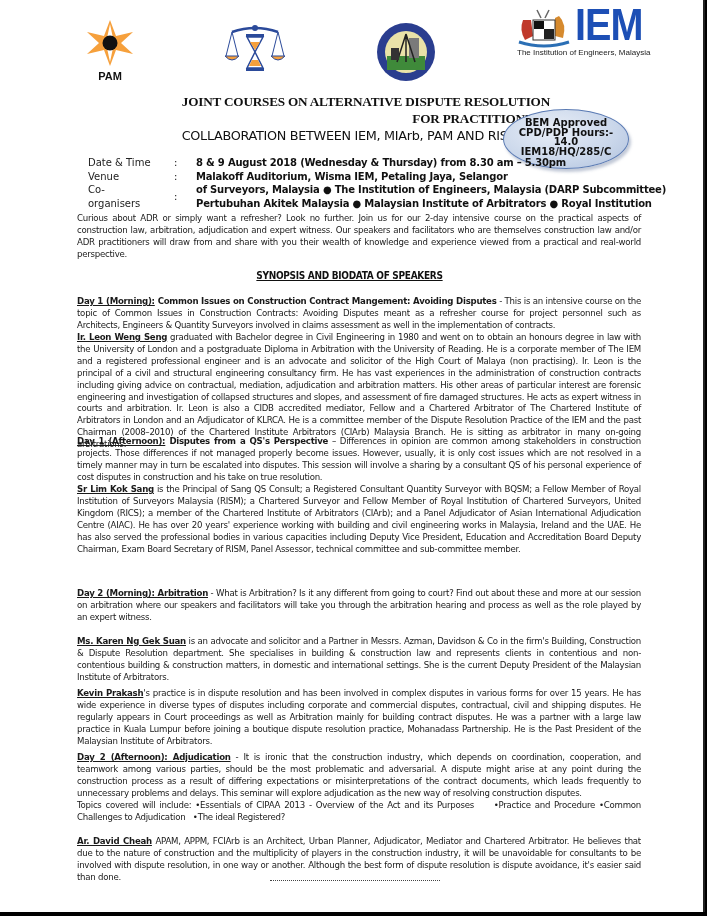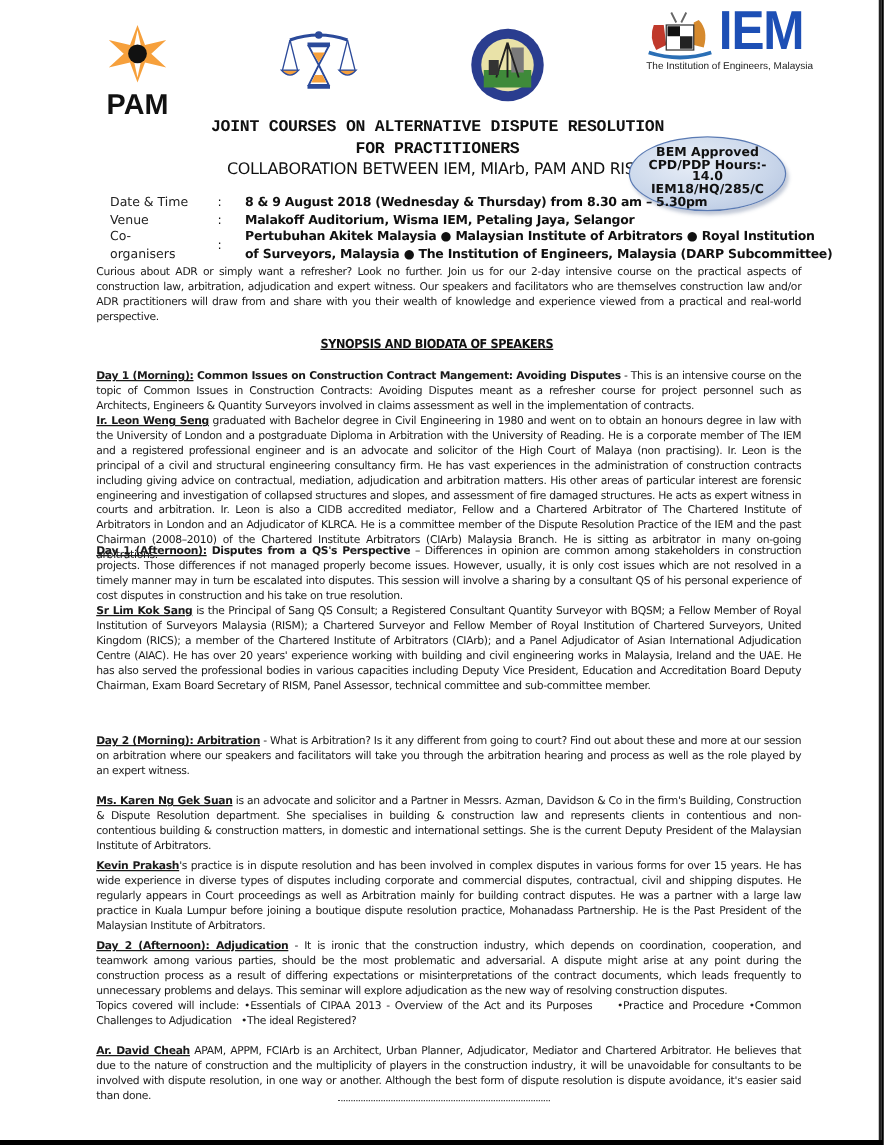--- a/index.html
+++ b/index.html
@@ -8,31 +8,31 @@
       font-family: "DejaVu Sans", sans-serif; color: #111;
     }
     .page {
       position: absolute; left: 0; top: 0; width: 703px; height: 912px;
       background: #fff; border-right: 2px solid #222;
     }
     .logos { position: absolute; top: 0; left: 0; width: 100%; height: 90px; }
     .logo { position: absolute; }
     .pam { left: 85px; top: 18px; width: 50px; height: 68px; }
     .pam-text { position: absolute; left: 0; top: 52px; width: 50px; text-align: center;
-      font-family: "Liberation Sans", sans-serif; font-weight: bold; font-size: 23px; color: #111; }
+      font-family: "Liberation Sans", sans-serif; font-weight: bold; font-size: 11px; color: #111; }
     .miarb { left: 222px; top: 22px; width: 66px; height: 56px; }
     .rism { left: 375px; top: 22px; width: 62px; height: 60px; }
     .iem { left: 515px; top: 6px; width: 160px; height: 50px; }
     .iem-text { position: absolute; left: 60px; top: -6px; font-family: "Liberation Sans", sans-serif;
       font-weight: bold; font-size: 44px; color: #1d4fb5; letter-spacing: -1px; transform: scaleX(0.9); transform-origin: left; }
     .iem-sub { position: absolute; left: 2px; top: 42px; font-family: "Liberation Sans", sans-serif;
       font-size: 8px; color: #222; white-space: nowrap; }
 
     .title-block { position: absolute; top: 93px; left: 150px; width: 400px; text-align: center; }
-    .title1, .title2 { font-family: Liberation Mono, monospace; font-weight: bold; font-size: 13.2px; line-height: 17px; letter-spacing: -0.2px; }
+    .title1, .title2 { font-family: Liberation Serif, serif; font-weight: bold; font-size: 13.2px; line-height: 17px; letter-spacing: -0.2px; text-align: right; }
     .title3 { font-family: "DejaVu Sans", sans-serif; font-size: 12.8px; line-height: 17px; letter-spacing: -0.3px; }
 
     .badge {
       position: absolute; left: 503px; top: 109px; width: 126px; height: 60px; border-radius: 50%;
       background: radial-gradient(ellipse at 40% 35%, #e8eef7 0%, #c9d6ea 60%, #aebfdc 100%);
       border: 1px solid #5a7ab3; box-shadow: 2px 3px 3px rgba(80,100,140,0.35);
       text-align: center; font-weight: bold; font-size: 10px; line-height: 9.5px; color: #111;
       padding-top: 8px; box-sizing: border-box;
     }
 
@@ -148,22 +148,22 @@
       <div class="dcolon">:</div>
       <div class="dval">Malakoff Auditorium, Wisma IEM, Petaling Jaya, Selangor</div>
     </div>
     <div class="drow co">
       <div class="dlabel">
         <div>Co-</div>
         <div>organisers</div>
       </div>
       <div class="dcolon">:</div>
       <div class="dval">
+        <div>of Surveyors, Malaysia ● The Institution of Engineers, Malaysia (DARP Subcommittee)</div>
         <div>Pertubuhan Akitek Malaysia ● Malaysian Institute of Arbitrators ● Royal Institution</div>
-        <div>of Surveyors, Malaysia ● The Institution of Engineers, Malaysia (DARP Subcommittee)</div>
       </div>
     </div>
   </div>
 
   <p class="body b-intro" style="margin:0">Curious about ADR or simply want a refresher? Look no further. Join us for our 2-day intensive course on the practical aspects of construction law, arbitration, adjudication and expert witness. Our speakers and facilitators who are themselves construction law and/or ADR practitioners will draw from and share with you their wealth of knowledge and experience viewed from a practical and real-world perspective.</p>
 
   <div class="heading">
     <span>SYNOPSIS AND BIODATA OF SPEAKERS</span>
   </div>
 

